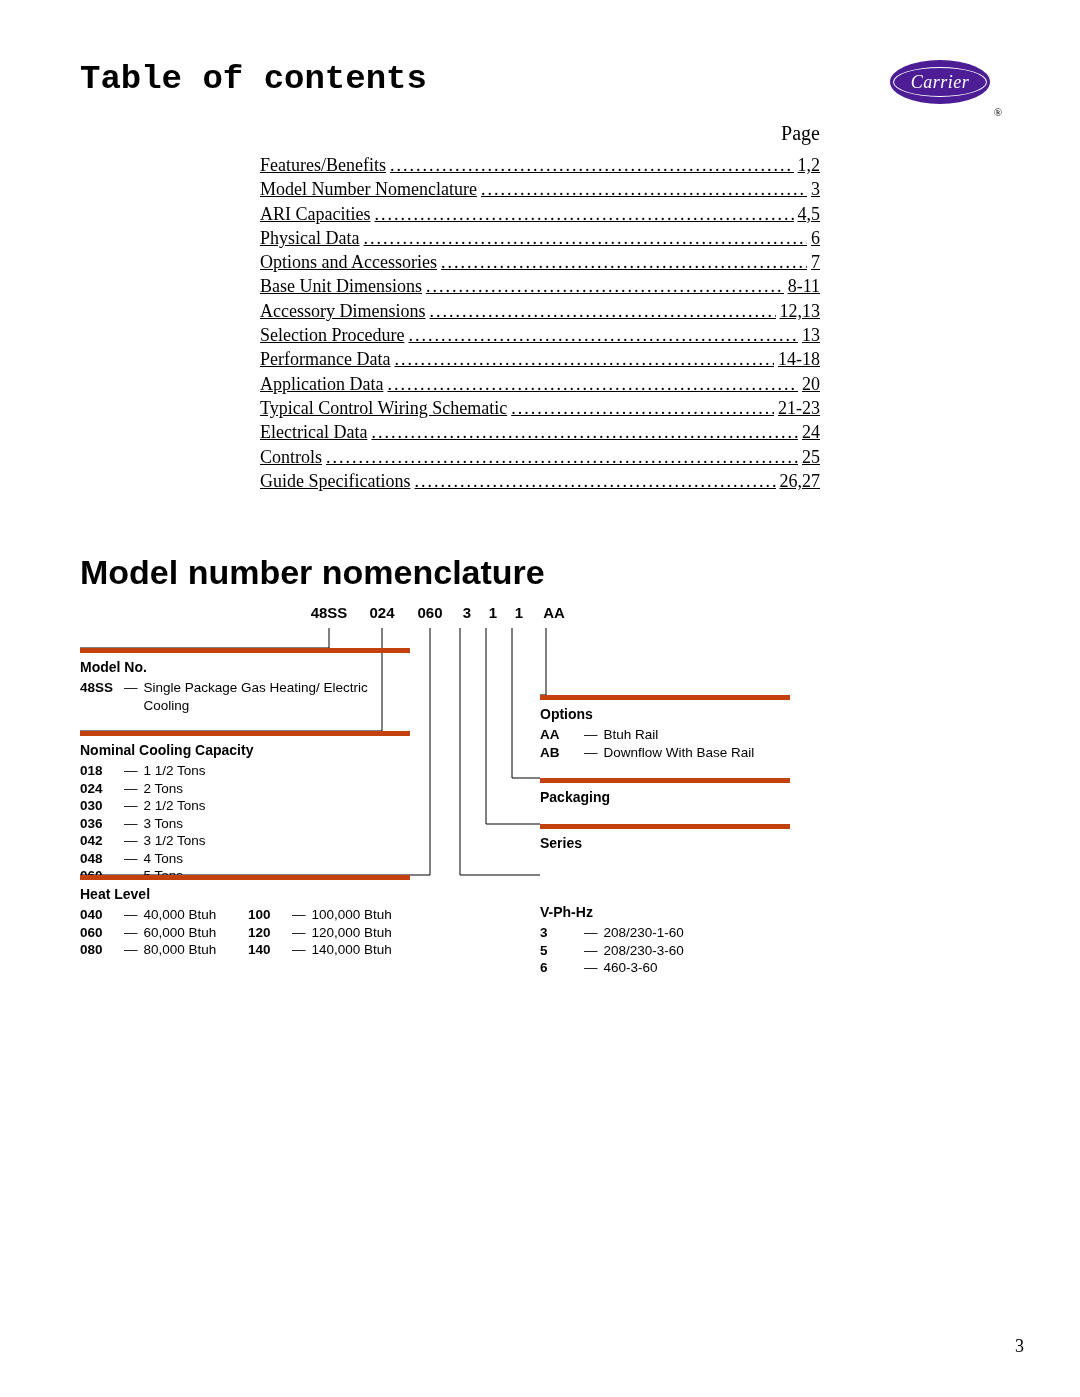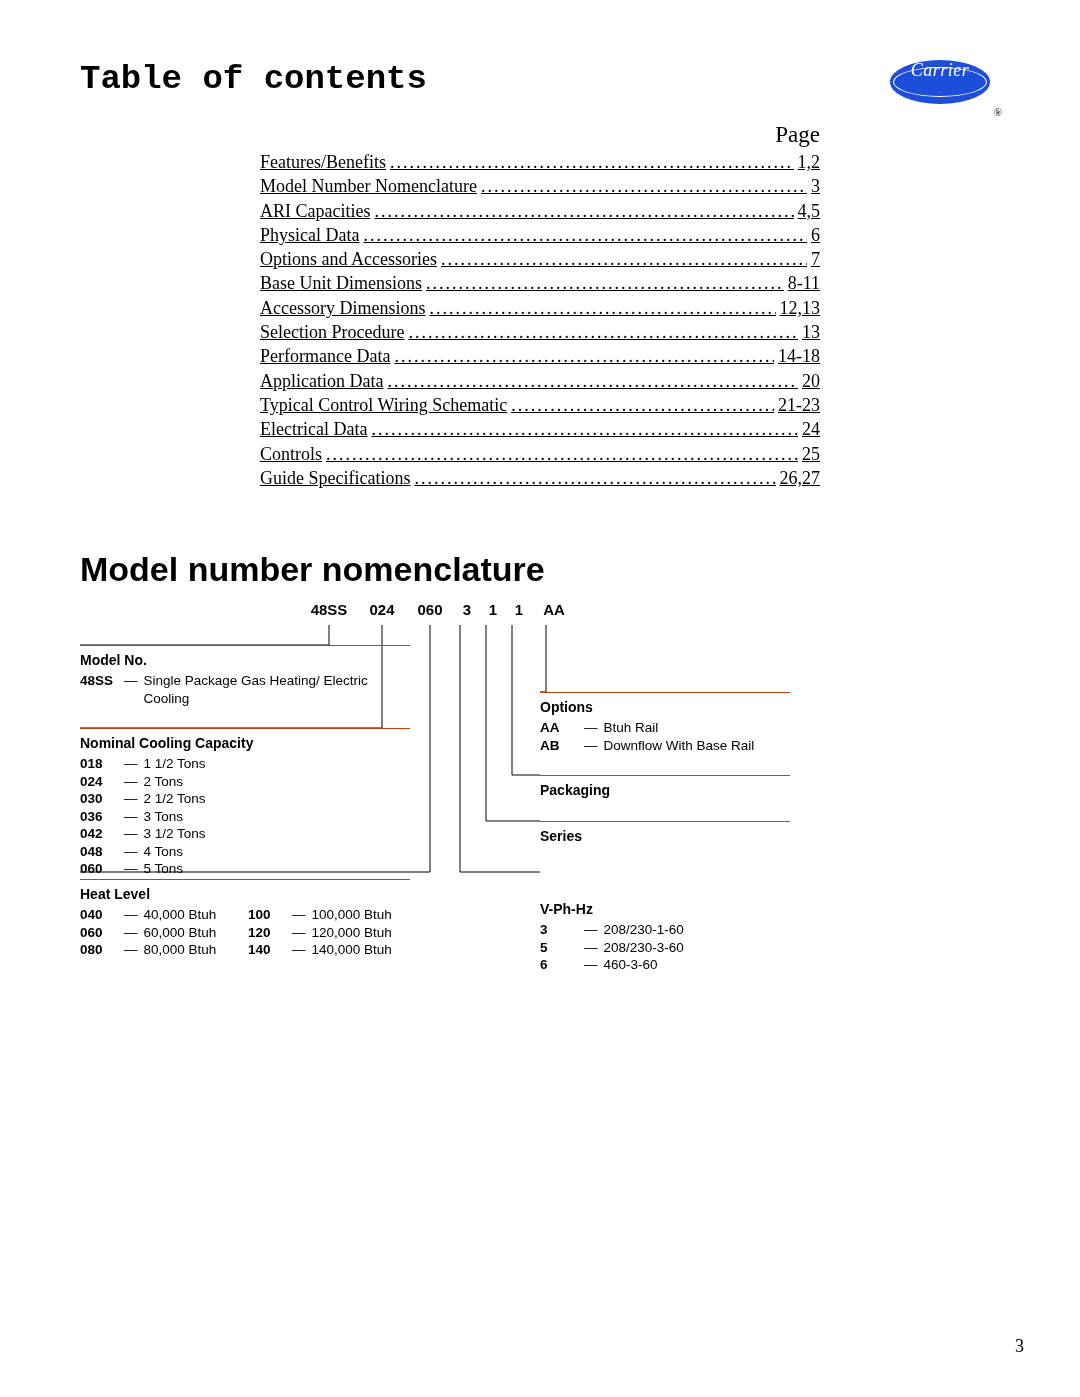--- a/index.html
+++ b/index.html
@@ -26,24 +26,24 @@
       margin: 0 0 24px 0;
     }
     .logo {
       width: 110px;
       height: 56px;
       position: relative;
     }
     .logo-ellipse {
       width: 100px;
       height: 44px;
-      background: #1d4ed8;
+      background: #4c1d95;
       border-radius: 50%;
       display: flex;
-      align-items: flex-start;
+      align-items: center;
       justify-content: center;
       position: relative;
     }
     .logo-ellipse .ring {
       position: absolute;
       inset: 7px 3px;
       border: 1px solid #fff;
       border-radius: 50%;
     }
     .logo-ellipse .brand {
@@ -60,22 +60,22 @@
       bottom: -2px;
       font-size: 11px;
     }
     .toc {
       margin: 0 auto;
       width: 560px;
     }
     .toc-page-head {
       font-family: "Times New Roman", serif;
       text-align: right;
-      font-size: 23px;
-      margin-bottom: 2px;
+      font-size: 20px;
+      margin-bottom: 8px;
     }
     .toc-row {
       display: flex;
       align-items: baseline;
       font-size: 18px;
       line-height: 1.35;
       white-space: nowrap;
       text-decoration: underline;
     }
     .toc-row .label { flex: 0 0 auto; }
@@ -131,21 +131,21 @@
     .box-left, .box-right { position: absolute; }
     .box-left {
       left: 0;
       width: 330px;
     }
     .box-right {
       left: 460px;
       width: 250px;
     }
     .box {
-      border-top: 1px solid #c2410c;
+      border-top: 5px solid #c2410c;
       padding-top: 6px;
       margin-bottom: 14px;
       position: relative;
     }
     .box-title { font-weight: 700; margin-bottom: 4px; font-size: 14px; }
     .pair { display: flex; gap: 6px; font-size: 13.5px; line-height: 1.3; }
     .pair .code { font-weight: 700; min-width: 38px; }
     .pair .dash { flex: 0 0 auto; }
     .pair .desc { flex: 1 1 auto; }
     .two-col { display: flex; gap: 6px; }
@@ -333,21 +333,21 @@
             <span class="desc">4 Tons</span>
           </div>
           <div class="pair">
             <span class="code">060</span>
             <span class="dash">—</span>
             <span class="desc">5 Tons</span>
           </div>
         </div>
     </div>
   </div>
-  <div class="box-left" style="top:271px;margin-top:7px;">
+  <div class="box-left" style="top:271px;">
     <div class="box">
       <div class="box-title">Heat Level</div>
       <div class="two-col">
         <div id="heat-col1">
             <div class="pair">
               <span class="code">040</span>
               <span class="dash">—</span>
               <span class="desc">40,000 Btuh</span>
             </div>
             <div class="pair">

